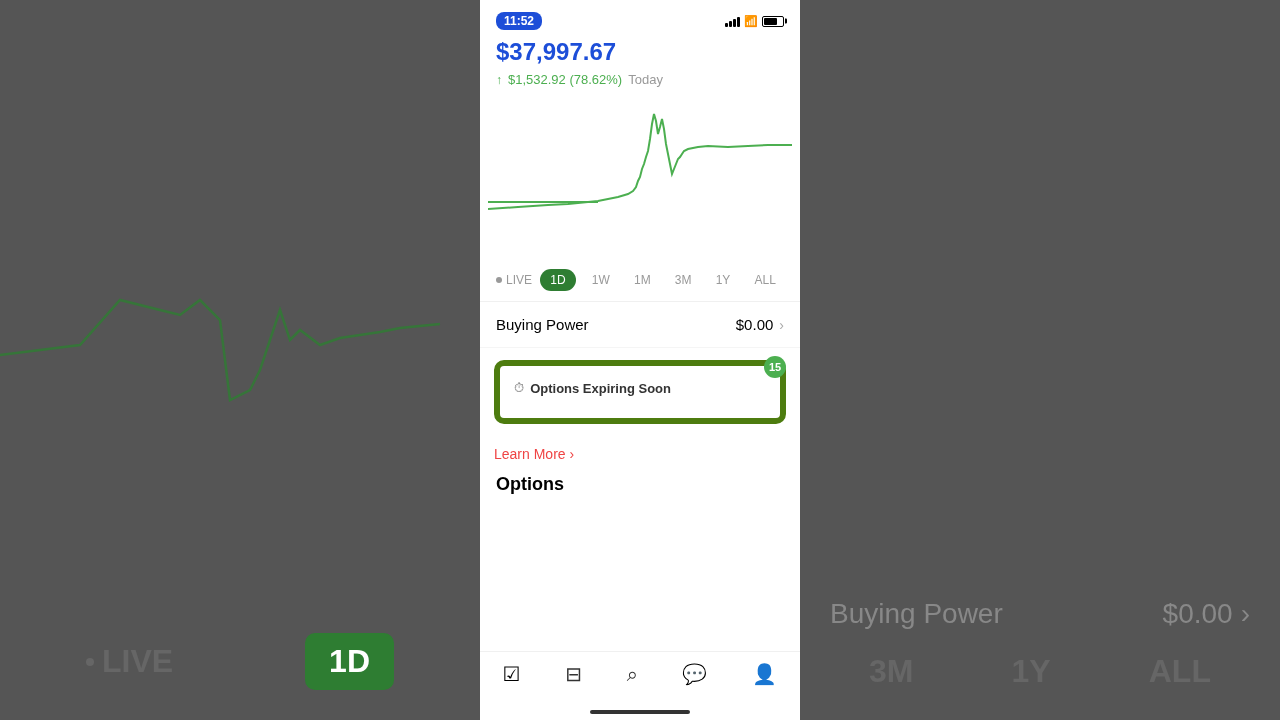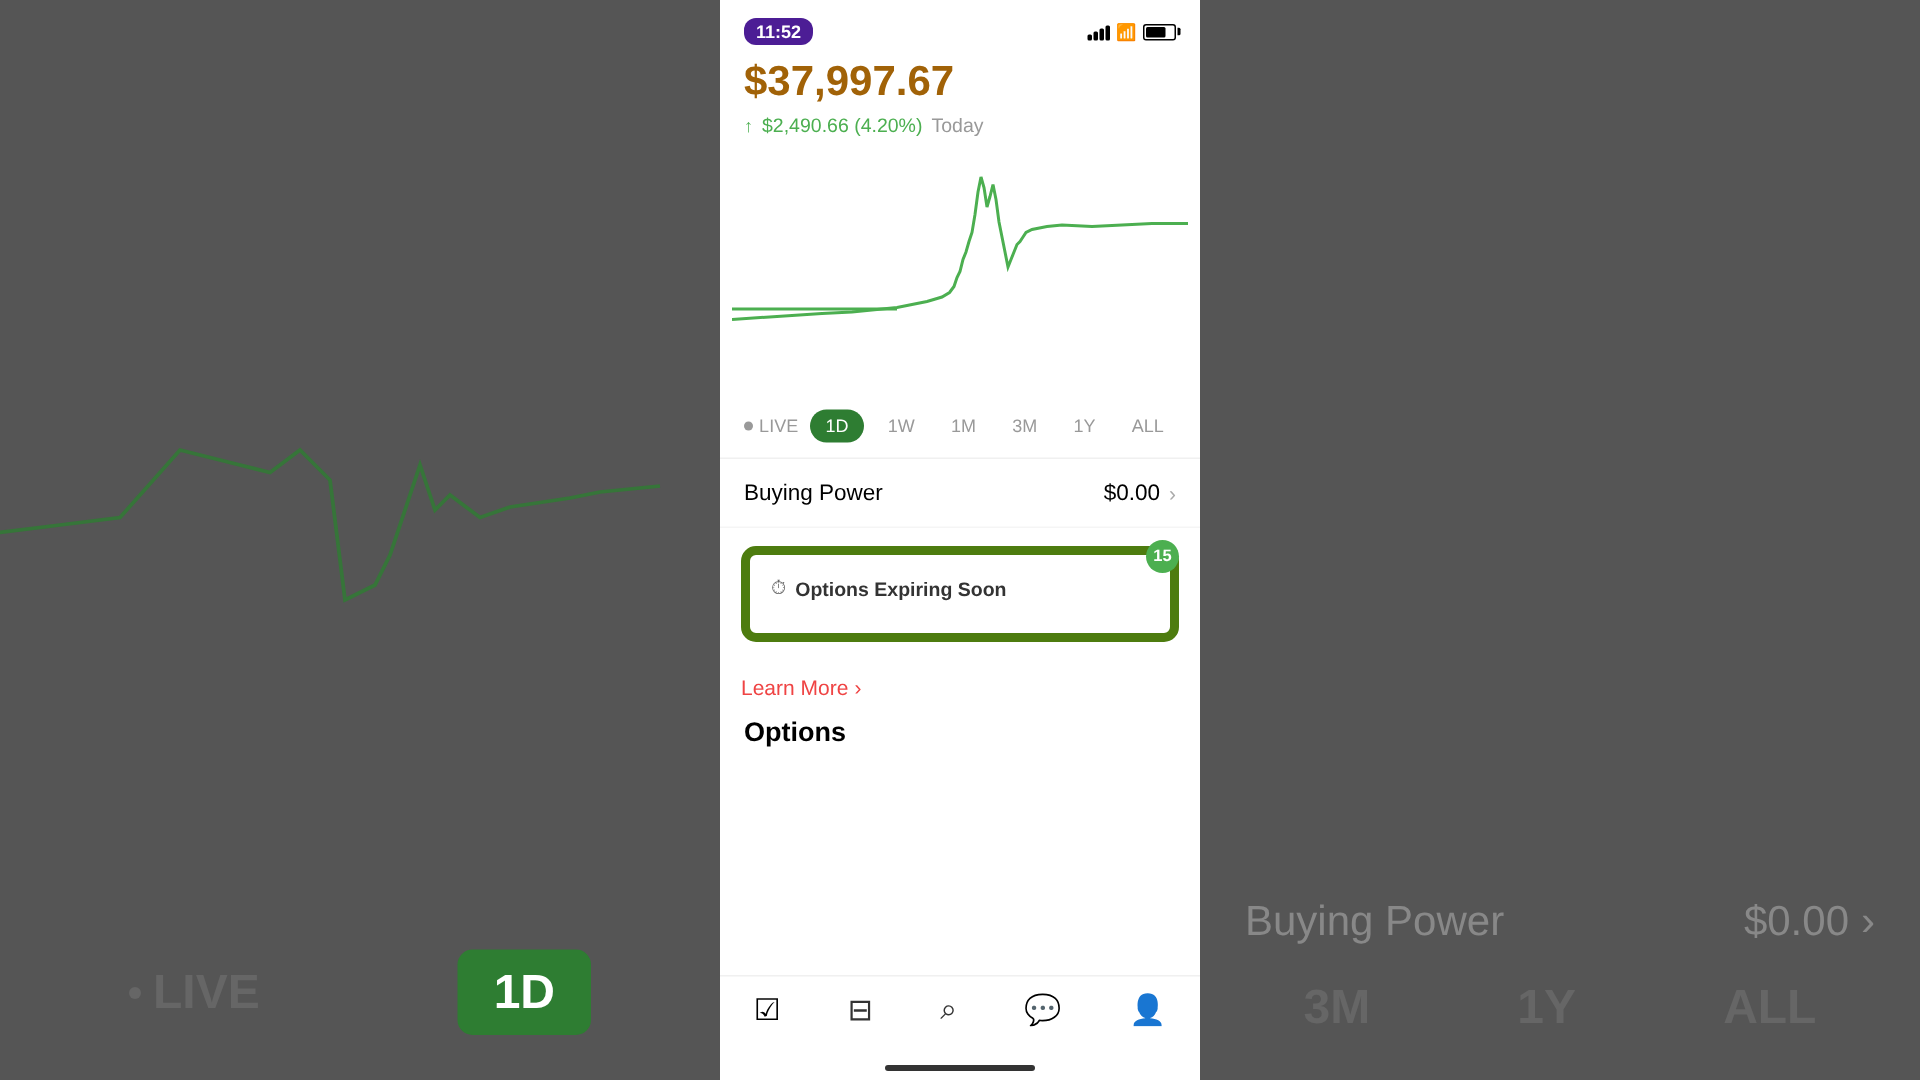--- a/index.html
+++ b/index.html
@@ -30,21 +30,21 @@
     
     .status-bar {
       display: flex;
       justify-content: space-between;
       align-items: center;
       padding: 12px 16px 6px;
       background: white;
     }
 
     .status-time {
-      background: #4c1d95;
+      background: #1d4ed8;
       color: white;
       font-size: 12px;
       font-weight: 700;
       padding: 2px 8px;
       border-radius: 8px;
     }
 
     .status-icons {
       display: flex;
       align-items: center;
@@ -127,23 +127,23 @@
       font-size: 11px;
       font-weight: 600;
     }
 
     .gift-icon-badge {
       font-size: 11px;
     }
 
     .portfolio-value {
       padding: 2px 16px 4px;
-      font-size: 28px;
+      font-size: 24px;
       font-weight: 700;
-      color: #a16207;
+      color: #1d4ed8;
     }
 
     .gain-row {
       padding: 2px 16px 12px;
       display: flex;
       align-items: center;
       gap: 6px;
     }
 
     .gain-arrow {
@@ -395,21 +395,21 @@
     </div>
   </div>
 
   <div class="content">
 
 
     <div class="portfolio-value">$37,997.67</div>
 
     <div class="gain-row">
       <span class="gain-arrow">↑</span>
-      <span class="gain-text">$2,490.66 (4.20%)</span>
+      <span class="gain-text">$1,532.92 (78.62%)</span>
       <span class="gain-today">Today</span>
     </div>
 
     <div class="chart-container">
       <svg class="chart-svg" viewBox="0 0 304 160" preserveAspectRatio="none">
 
         <polyline points="0,110 30,108 60,106 80,105 100,103 110,102 120,100 130,98 140,95 145,92 148,88 150,82 152,78 154,70 156,65 158,58 160,52 162,40 164,25 166,15 168,22 170,35 172,28 174,20 176,30 178,45 180,55 182,65 184,75 186,70 188,65 190,60 192,58 194,55 196,52 200,50 210,48 220,47 240,48 260,47 280,46 304,46" fill="none" stroke="#4CAF50" stroke-width="2"></polyline>
         <line x1="0" y1="103" x2="110" y2="103" stroke="#4CAF50" stroke-width="2"></line>
       </svg>
     </div>

